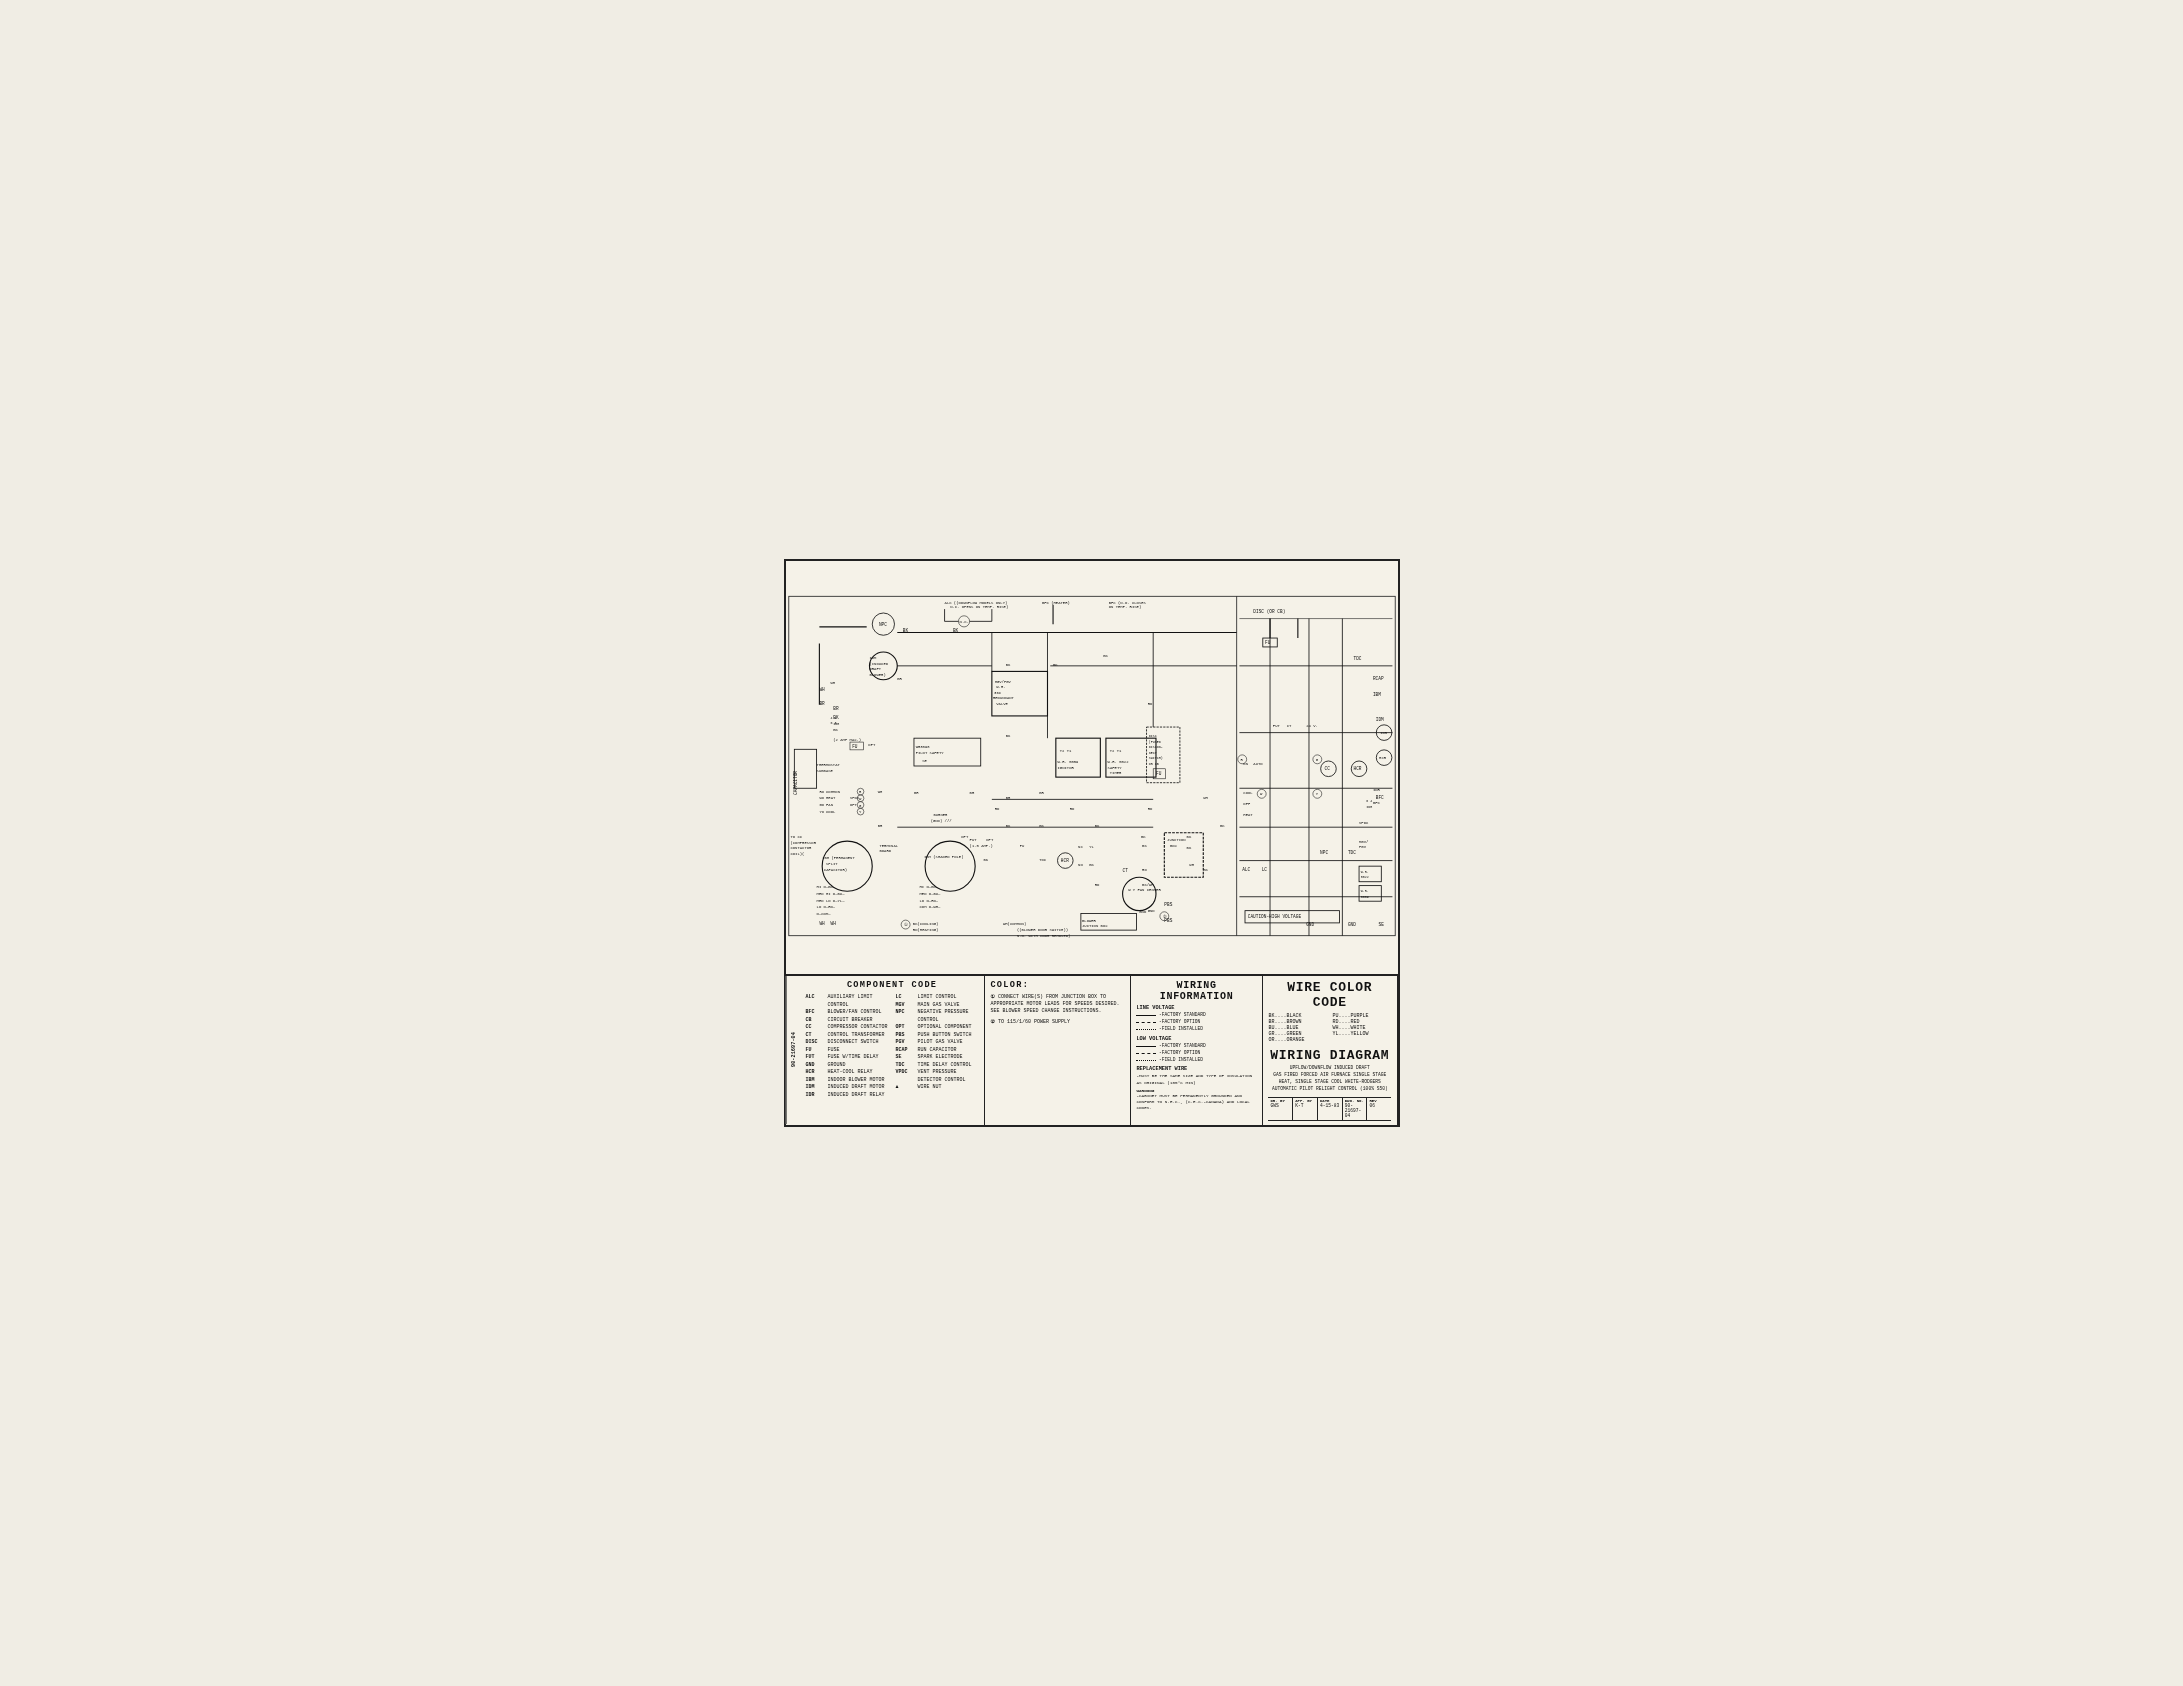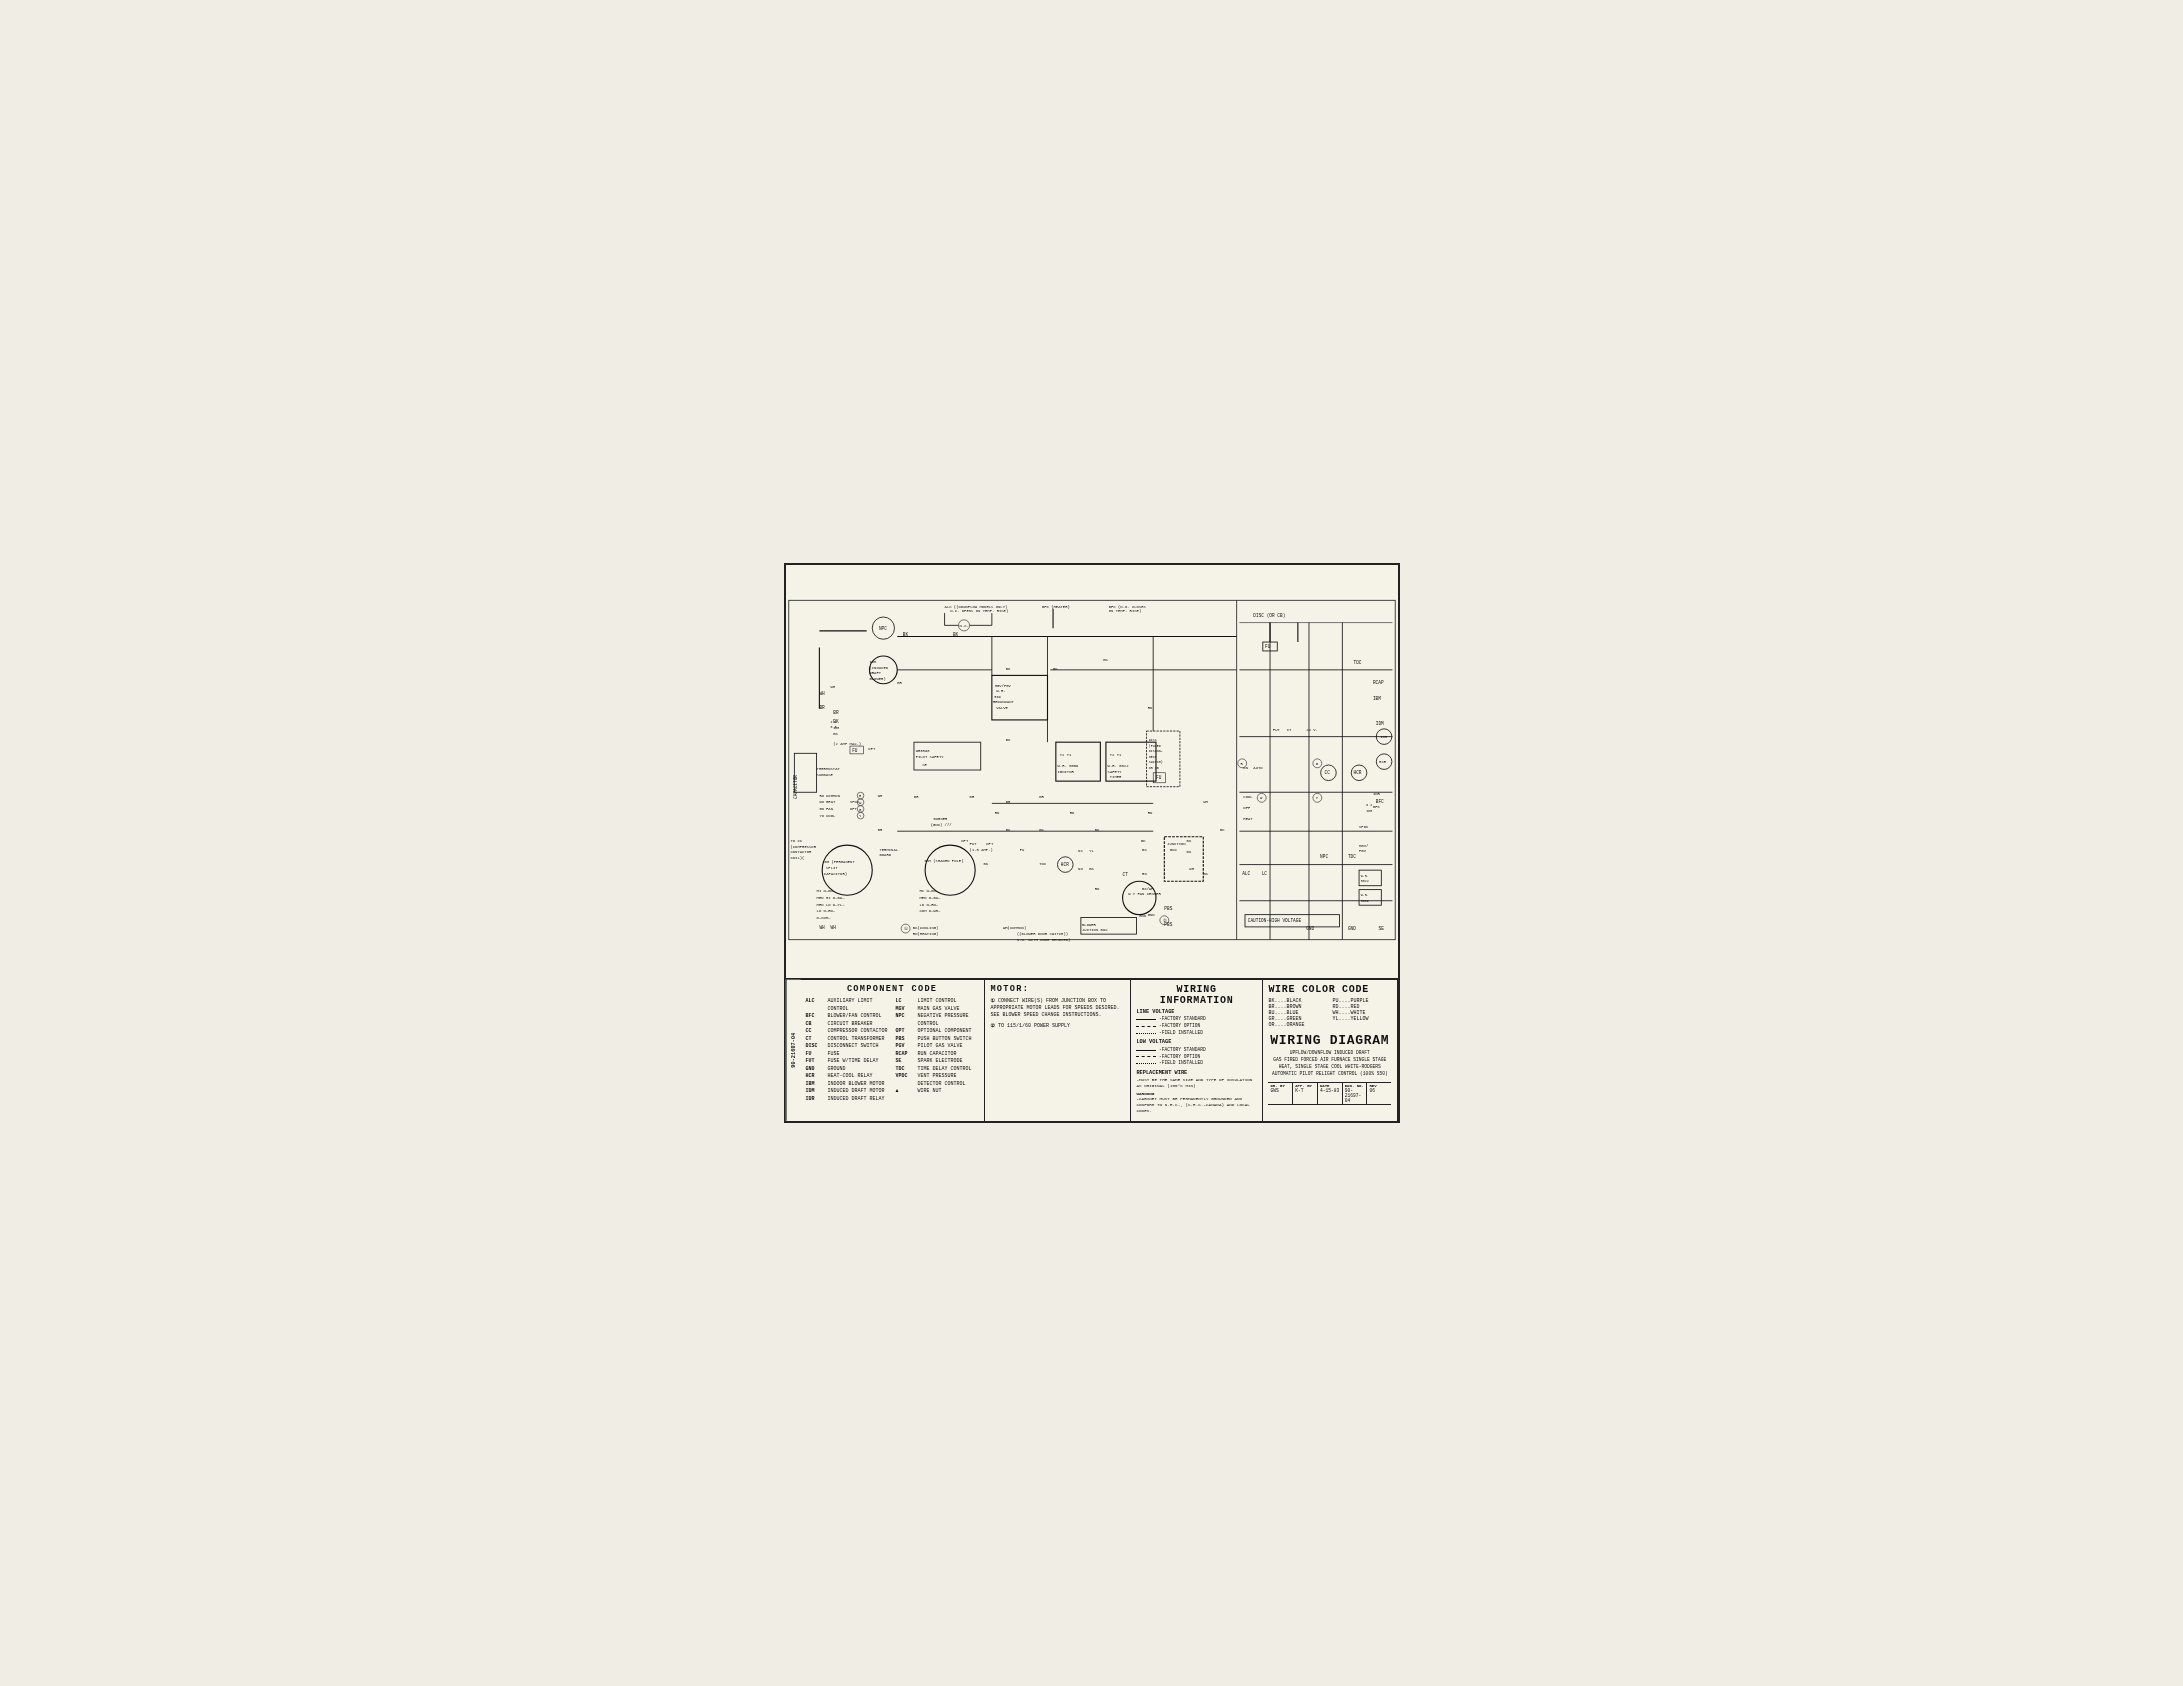--- a/index.html
+++ b/index.html
@@ -163,22 +163,23 @@
       height: 1.3px;
       background: #111;
       flex-shrink: 0;
     }
     .wire-color-section {
       flex: 1;
       padding: 4px 5.3px;
       border-right: 1.3px solid #222;
     }
     .wire-color-title {
-      font-size: 10px;
-      font-weight: bold;
+      font-size: 13px;
+      font-weight: bold;
+      text-align: center;
       letter-spacing: 0.7px;
       margin-bottom: 2.6px;
       color: #111;
       text-transform: uppercase;
     }
     .wire-color-grid {
       display: grid;
       grid-template-columns: 1fr 1fr;
       gap: 0.7px 5.3px;
       font-size: 5px;
@@ -698,21 +699,21 @@
           </div>
           <div class="component-item">
             <span class="comp-code">▲</span>
             <span>WIRE NUT</span>
           </div>
         </div>
       </div>
     </div>
 
     <div class="notes-section">
-      <div class="notes-title">MOTOR:</div>
+      <div class="notes-title">COLOR:</div>
       <div class="note-item">
         <span class="note-num">① </span>
         <span>CONNECT WIRE(S) FROM JUNCTION BOX TO APPROPRIATE MOTOR LEADS FOR SPEEDS DESIRED. SEE BLOWER SPEED CHANGE INSTRUCTIONS.</span>
       </div>
       <div class="note-item">
         <span class="note-num">② </span>
         <span>TO 115/1/60 POWER SUPPLY</span>
       </div>
     </div>
 

